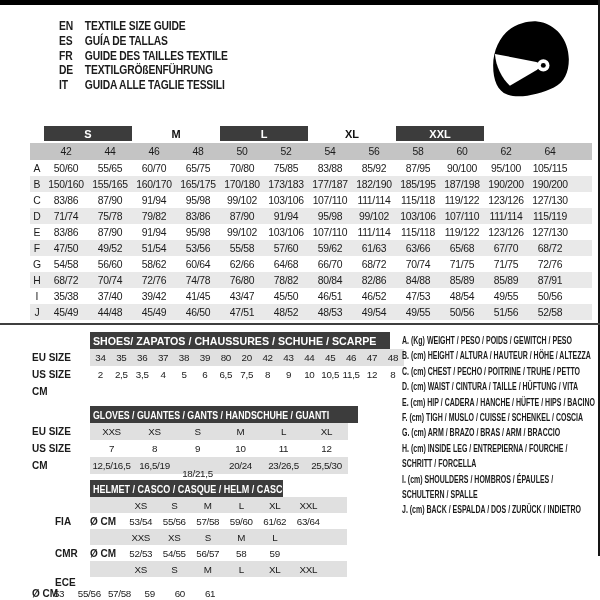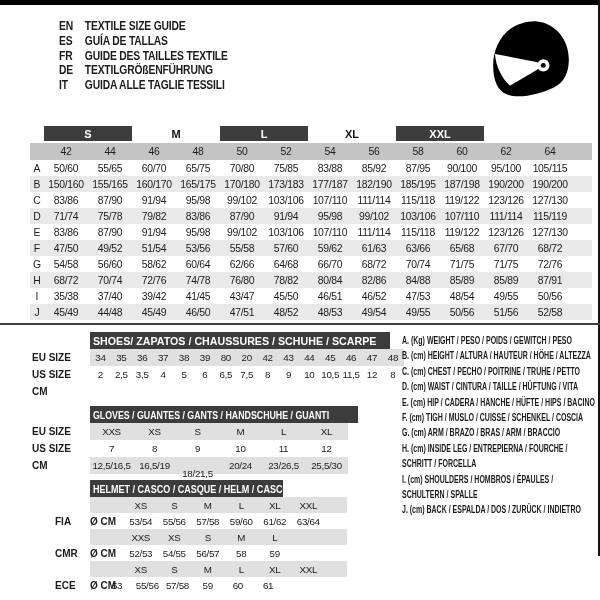--- a/index.html
+++ b/index.html
@@ -416,21 +416,21 @@
             <div class="sub-vals shaded" style="width: 257px;">
               <div class="unit-cell" style="width: 34px;"></div>
               <div class="val-cell" style="width: 33.5px;">XS</div>
               <div class="val-cell" style="width: 33.5px;">S</div>
               <div class="val-cell" style="width: 33.5px;">M</div>
               <div class="val-cell" style="width: 33.5px;">L</div>
               <div class="val-cell" style="width: 33.5px;">XL</div>
               <div class="val-cell" style="width: 33.5px;">XXL</div>
             </div>
           </div>
-          <div class="sub-row" style="height: 16px;">
+          <div class="sub-row" style="height: 16px; flex-direction: column;">
             <div class="sub-label" style="width: 58px; padding-left: 23px;">ECE</div>
             <div class="sub-vals" style="width: 257px;">
               <div class="unit-cell" style="width: 34px;">Ø CM</div>
               <div class="val-cell" style="width: 30.2px; margin-left: -22px;">53</div>
               <div class="val-cell" style="width: 30.2px;">55/56</div>
               <div class="val-cell" style="width: 30.2px;">57/58</div>
               <div class="val-cell" style="width: 30.2px;">59</div>
               <div class="val-cell" style="width: 30.2px;">60</div>
               <div class="val-cell" style="width: 30.2px;">61</div>
             </div>

